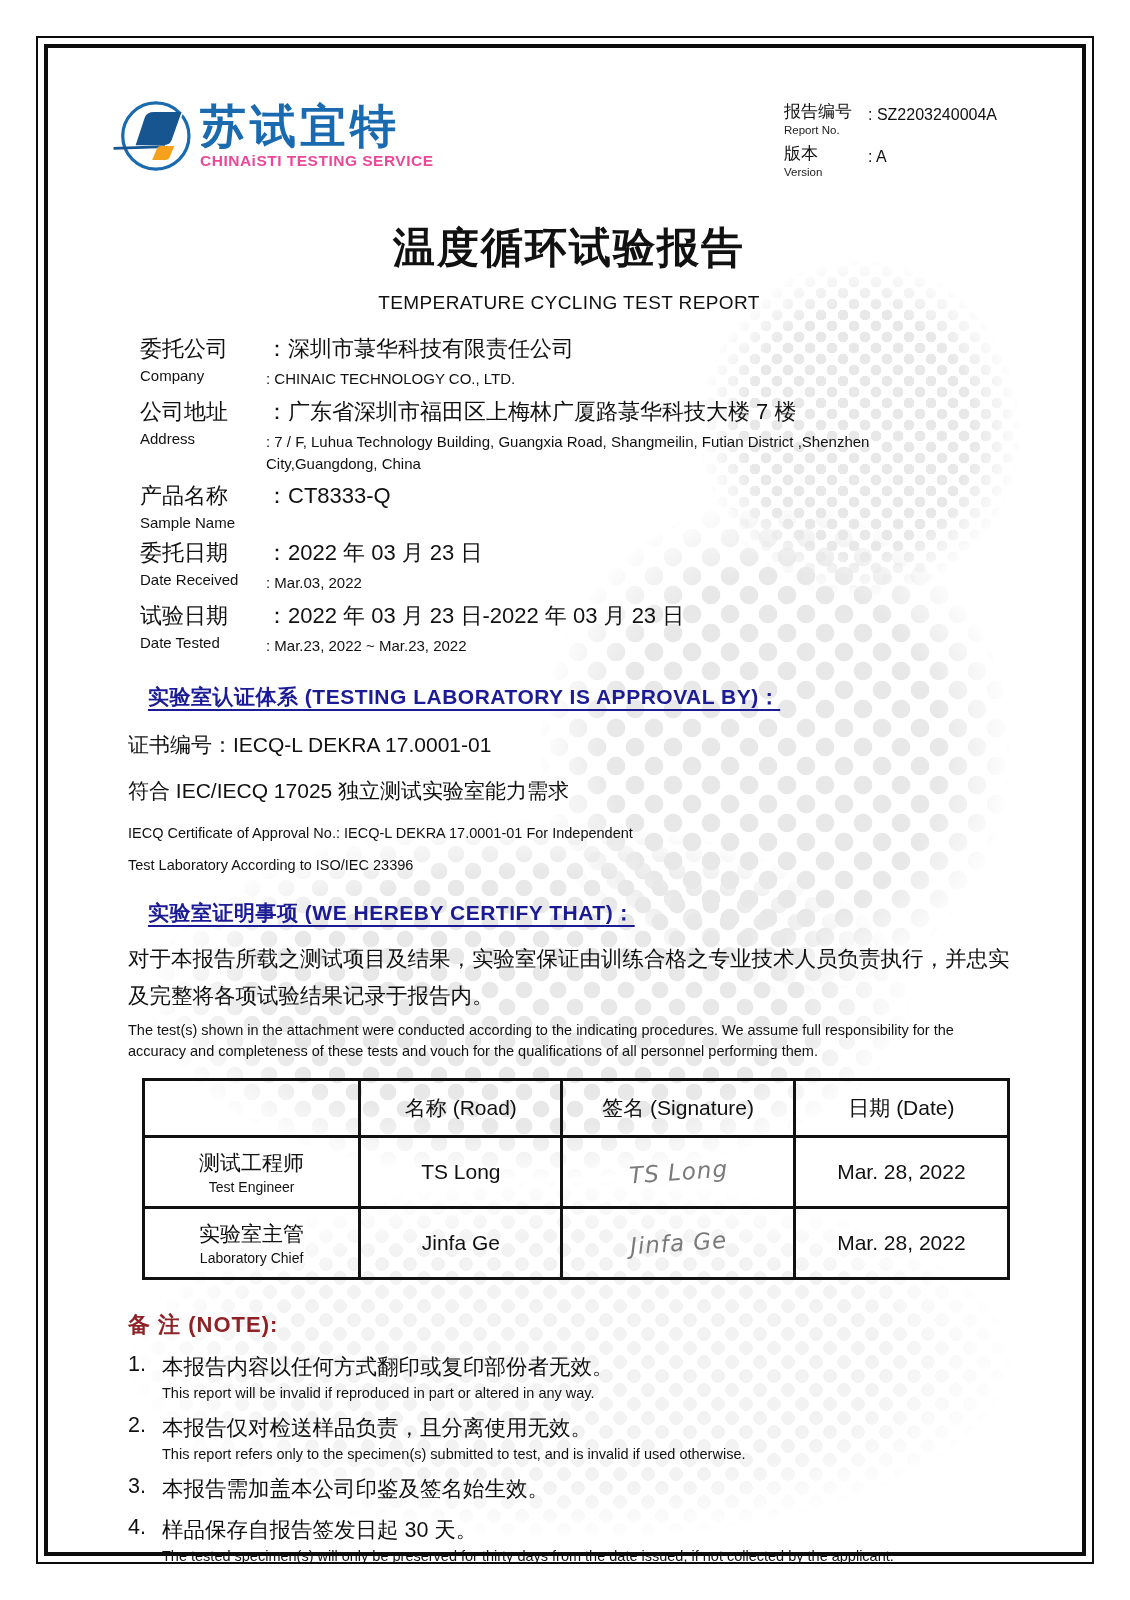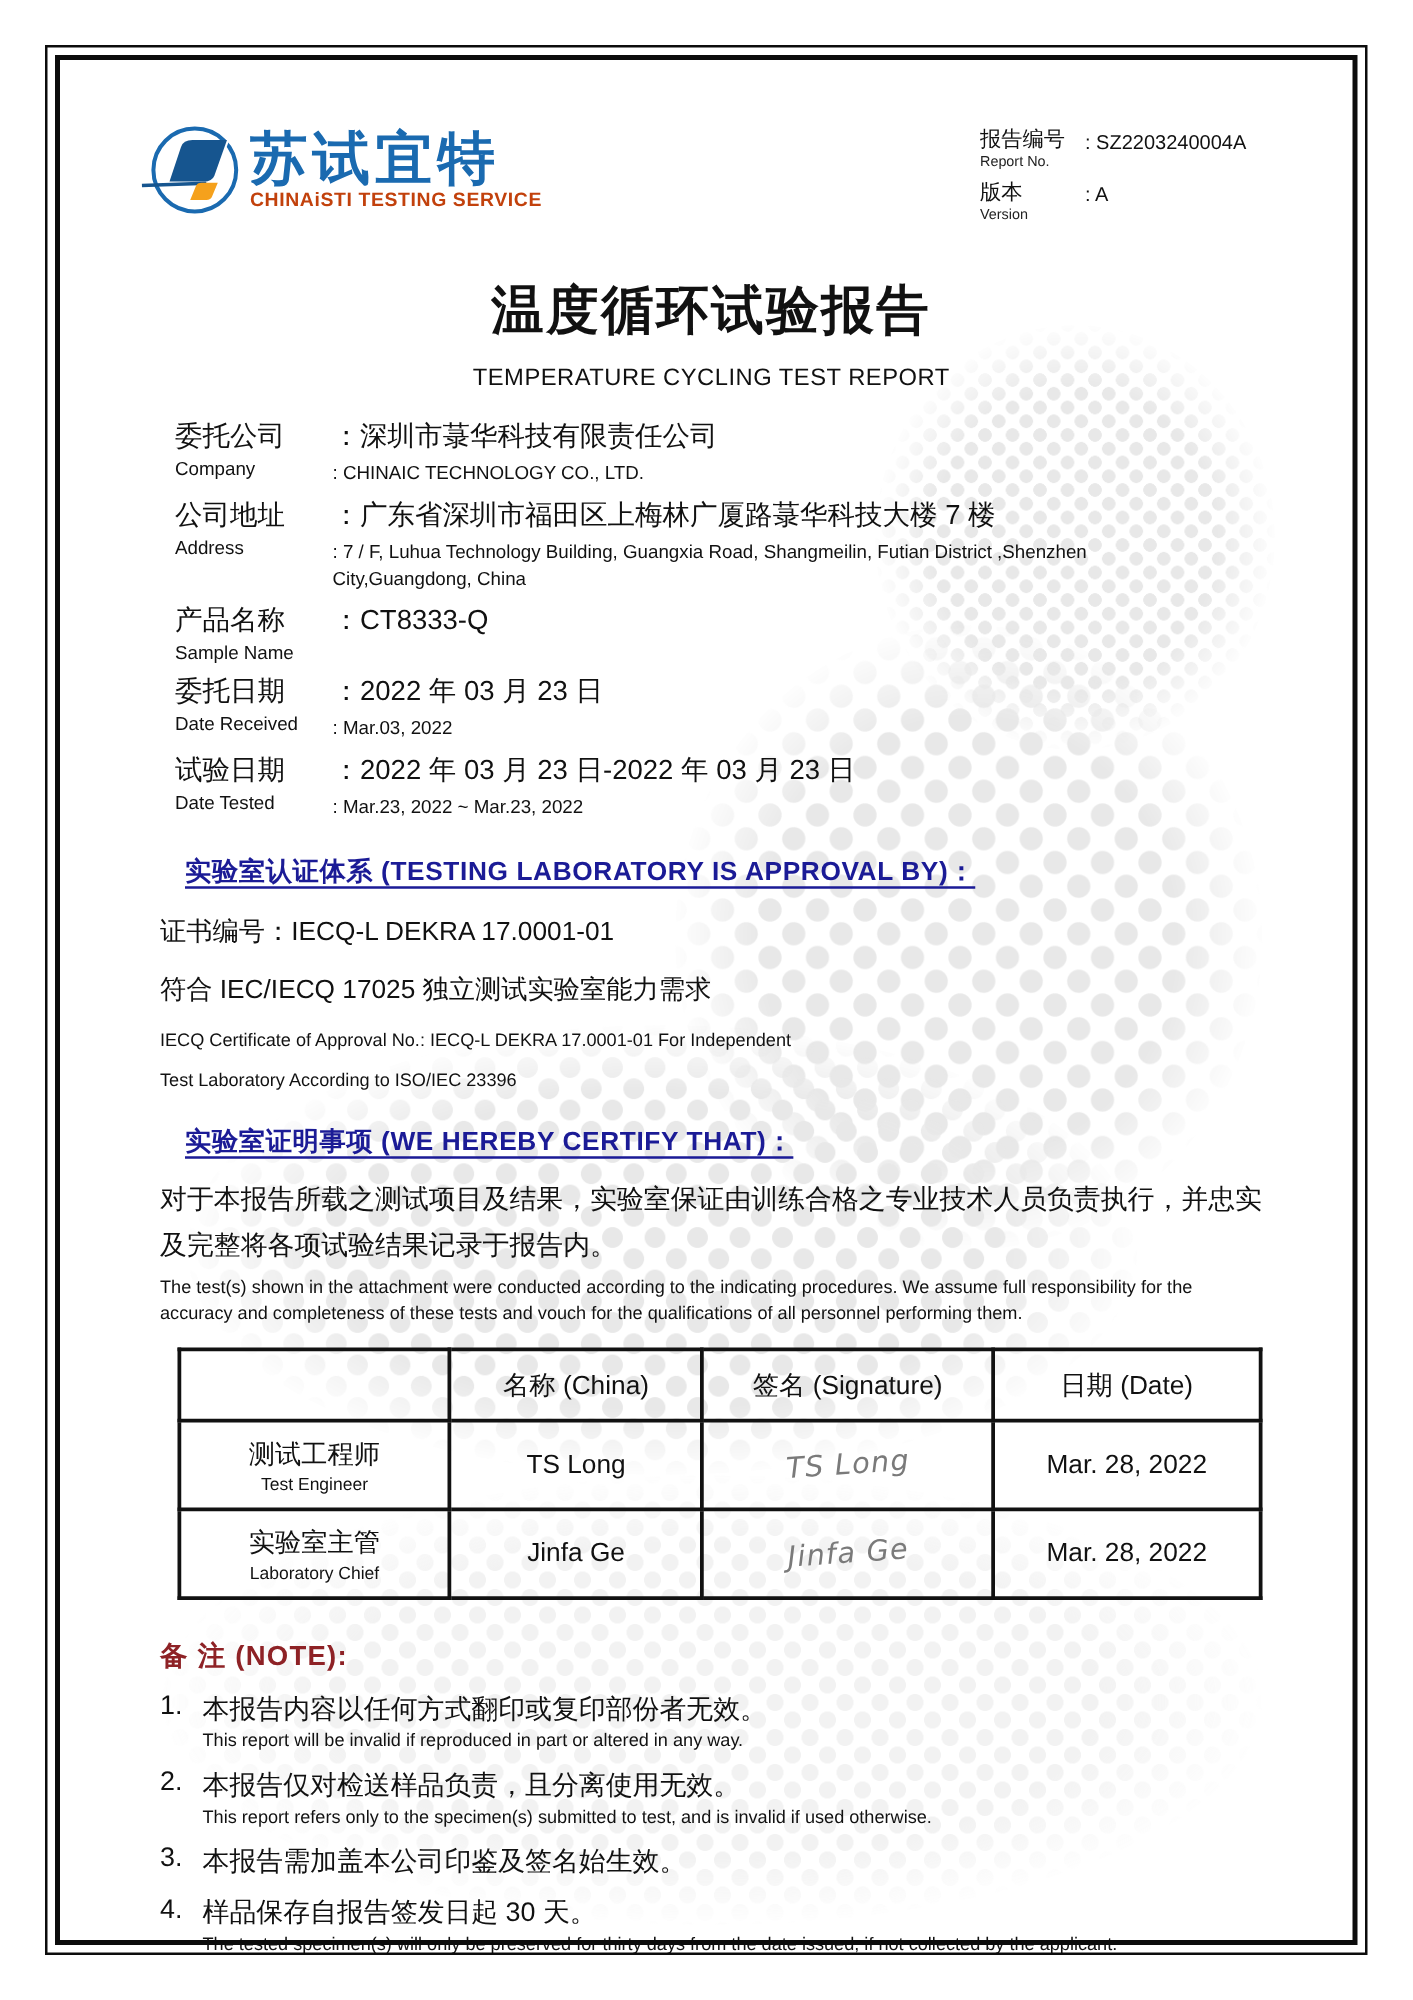--- a/index.html
+++ b/index.html
@@ -21,21 +21,21 @@
   .dots.d4{left:130px;top:1180px;width:880px;height:360px;background-size:28px 28px;background-position:0 0,14px 14px;opacity:.55;}
 
   .content{position:absolute;left:128px;top:84px;width:882px;z-index:2;}
 
   
   .header{position:relative;height:122px;}
   .logo{position:absolute;left:-20px;top:6px;display:flex;align-items:center;}
   .logo-icon{width:92px;height:92px;flex:0 0 auto;}
   .logo-text{}
   .logo-zh{font-size:46px;font-weight:bold;color:#1a6ab0;letter-spacing:4px;line-height:1.05;}
-  .logo-en{font-size:15.5px;font-weight:bold;color:#c2410c;letter-spacing:.5px;margin-top:2px;}
+  .logo-en{font-size:15.5px;font-weight:bold;color:#ec4899;letter-spacing:.5px;margin-top:2px;}
   .report-meta{position:absolute;left:656px;top:16px;width:240px;}
   .meta-row{display:flex;margin-bottom:6px;}
   .meta-labels{width:84px;}
   .meta-label-zh{font-size:17px;}
   .meta-label-en{font-size:11.5px;color:#222;margin-top:1px;}
   .meta-value{font-size:16px;padding-top:6px;}
 
   
   .title-zh{text-align:center;font-size:42px;font-weight:bold;letter-spacing:2px;margin-top:14px;}
   .title-en{text-align:center;font-size:19px;font-weight:normal;margin-top:16px;letter-spacing:.4px;}
@@ -191,21 +191,21 @@
     <div class="en-small2">Test Laboratory According to ISO/IEC 23396</div>
 
     <div class="sec-heading">实验室证明事项 (WE HEREBY CERTIFY THAT)：</div>
     <div class="para-zh">对于本报告所载之测试项目及结果，实验室保证由训练合格之专业技术人员负责执行，并忠实及完整将各项试验结果记录于报告内。</div>
     <div class="para-en">The test(s) shown in the attachment were conducted according to the indicating procedures. We assume full responsibility for the accuracy and completeness of these tests and vouch for the qualifications of all personnel performing them.</div>
 
     <table class="sign">
       <tbody>
           <tr class="head">
         <td class="col0"></td>
-        <td class="col1">名称 (China)</td>
+        <td class="col1">名称 (Road)</td>
         <td class="col2">签名 (Signature)</td>
         <td class="col3">日期 (Date)</td>
       </tr>
       <tr class="body">
         <td>
           <div class="role-zh">测试工程师</div>
           <div class="role-en">Test Engineer</div>
         </td>
         <td>TS Long</td>
         <td>

